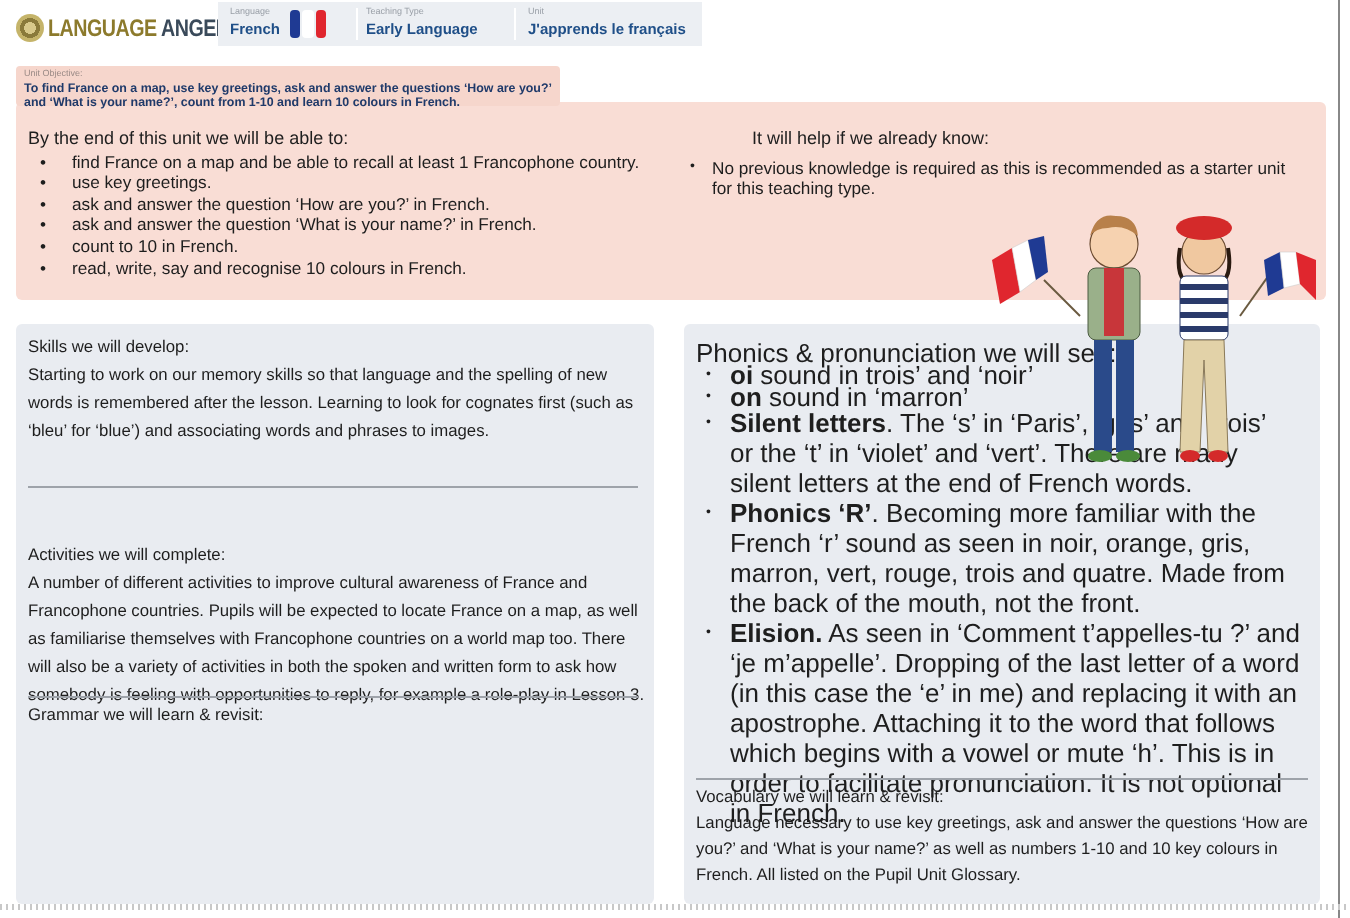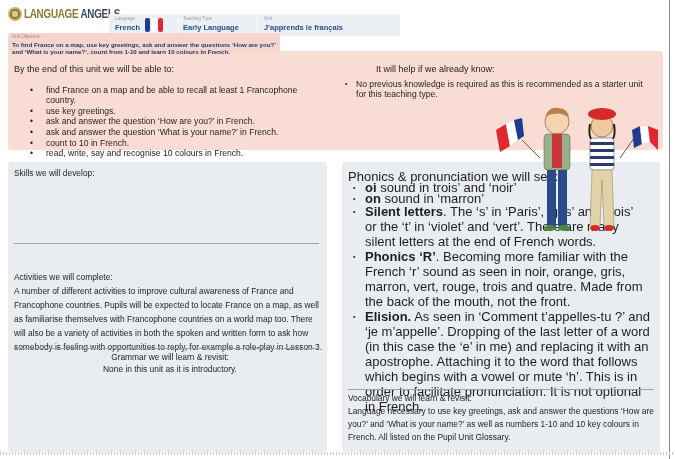--- a/index.html
+++ b/index.html
@@ -13,38 +13,38 @@
   .bottom-dots { position: absolute; left: 0; top: 452px; width: 675px; height: 3px;
     background-image: repeating-linear-gradient(90deg, #c8c8c8 0 1px, transparent 1px 3px); }
 
   
   .logo { position: absolute; left: 8px; top: 6px; height: 16px; display: flex; align-items: center; gap: 2px; }
   .logo-mark { width: 14px; height: 14px; border-radius: 50%; background: radial-gradient(circle at 50% 50%, #d8c98a 0 3px, #8a7a3a 3px 5px, #c5b46a 5px 7px); }
   .logo-text { font-weight: bold; font-size: 12px; letter-spacing: -0.3px; color: #3d3d3d; font-family: "Liberation Sans Narrow", "Liberation Sans", sans-serif; transform: scaleX(0.82); transform-origin: left center; white-space: nowrap; }
   .logo-text .a { color: #8c7a2c; }
   .logo-text .b { color: #3a4a5a; }
 
-  .info-bar { position: absolute; left: 109px; top: 14px; width: 291px; height: 22px; background: #eceff3; }
+  .info-bar { position: absolute; left: 109px; top: 1px; width: 242px; height: 22px; background: #eceff3; }
   .info-cell { position: absolute; top: 2px; }
   .info-label { font-size: 4.5px; color: #9aa0a8; line-height: 6px; }
   .info-value { font-size: 7.5px; color: #1f4f88; font-weight: bold; line-height: 11px; }
   .sep { position: absolute; top: 3px; width: 1px; height: 16px; background: #ffffff; }
   .flag-fr { position: absolute; left: 144px; top: 4px; width: 18px; height: 14px; display: flex; gap: 1px; }
   .flag-fr span { flex: 1; border-radius: 2px; }
 
   
   .objective { position: absolute; left: 8px; top: 33px; width: 272px; height: 20px; background: #f6d6cc; border-radius: 2px; }
   .objective .label { position: absolute; left: 4px; top: 1px; font-size: 4.5px; color: #9a8a86; }
   .objective .text { position: absolute; left: 4px; top: 8px; width: 268px; font-size: 6.2px; line-height: 7px; color: #1f3a6a; font-weight: bold; }
 
   
   .peach { position: absolute; left: 8px; top: 51px; width: 655px; height: 99px; background: #f9ddd5; border-radius: 3px; }
   .peach-left { position: absolute; left: 14px; top: 64px; width: 310px; font-size: 8.6px; line-height: 10.6px; }
   .peach-left .head { font-size: 9px; margin-bottom: 1px; }
-  .blist { margin: 10px; padding: 0; list-style: none; }
+  .blist { margin: 0; padding: 0; list-style: none; }
   .blist li { position: relative; padding-left: 22px; }
   .blist li::before { content: "\2022"; position: absolute; left: 6px; top: 0; }
   .peach-right { position: absolute; left: 344px; top: 64px; width: 300px; font-size: 8.6px; line-height: 10.6px; }
   .peach-right .head { font-size: 9px; margin-bottom: 4px; padding-left: 32px; }
   .slist { margin: 0; padding: 0; list-style: none; }
   .slist li { position: relative; padding-left: 12px; }
   .slist li::before { content: "\2022"; position: absolute; left: 1px; top: 0; font-size: 7px; }
 
   
   .grey-left { position: absolute; left: 8px; top: 162px; width: 319px; height: 290px; background: #e9ecf1; border-radius: 3px; }
@@ -122,32 +122,32 @@
   <ul class="slist">
     <li>No previous knowledge is required as this is recommended as a starter unit for this teaching type.</li>
   </ul>
 </div>
 
 <div class="grey-left"></div>
 <div class="grey-right"></div>
 
 <div class="txt" style="left:14px; top:166px; width:312px;">
   <div>Skills we will develop:</div>
+  <div>Starting to work on our memory skills so that language and the spelling of new words is remembered after the lesson. Learning to look for cognates first (such as ‘bleu’ for ‘blue’) and associating words and phrases to images.</div>
 </div>
 <div class="hr" style="left:14px; top:243px; width:305px;"></div>
 
 <div class="txt" style="left:14px; top:251px; width:312px;margin-top:19px;">
   <div>Activities we will complete:</div>
   <div>A number of different activities to improve cultural awareness of France and Francophone countries. Pupils will be expected to locate France on a map, as well as familiarise themselves with Francophone countries on a world map too. There will also be a variety of activities in both the spoken and written form to ask how somebody is feeling with opportunities to reply, for example a role-play in Lesson 3.</div>
 </div>
 <div class="hr" style="left:14px; top:348px; width:305px;"></div>
 
-<div class="txt" style="left:14px; top:351px; width:312px; line-height:12px;text-align:center;">
+<div class="txt" style="left:14px; top:351px; width:312px; line-height:12px;">
   <div>Grammar we will learn &amp; revisit:</div>
-  <div>None in this unit as it is introductory.</div>
 </div>
 
 <div class="phonics">
   <div class="head">Phonics &amp; pronunciation we will see:</div>
   <ul class="plist">
     <li class="short"><b>oi</b><span> sound in trois’ and ‘noir’</span></li>
     <li class="short"><b>on</b><span> sound in ‘marron’</span></li>
     <li class="long" style="width:270px;"><b>Silent letters</b><span>. The ‘s’ in ‘Paris’, ‘gris’ and ‘trois’ or the ‘t’ in ‘violet’ and ‘vert’. There are many silent letters at the end of French words.</span></li>
     <li class="long"><b>Phonics ‘R’</b><span>. Becoming more familiar with the French ‘r’ sound as seen in noir, orange, gris, marron, vert, rouge, trois and quatre. Made from the back of the mouth, not the front.</span></li>
     <li class="long"><b>Elision.</b><span> As seen in ‘Comment t’appelles-tu ?’ and ‘je m’appelle’. Dropping of the last letter of a word (in this case the ‘e’ in me) and replacing it with an apostrophe. Attaching it to the word that follows which begins with a vowel or mute ‘h’. This is in order to facilitate pronunciation. It is not optional in French.</span></li>

